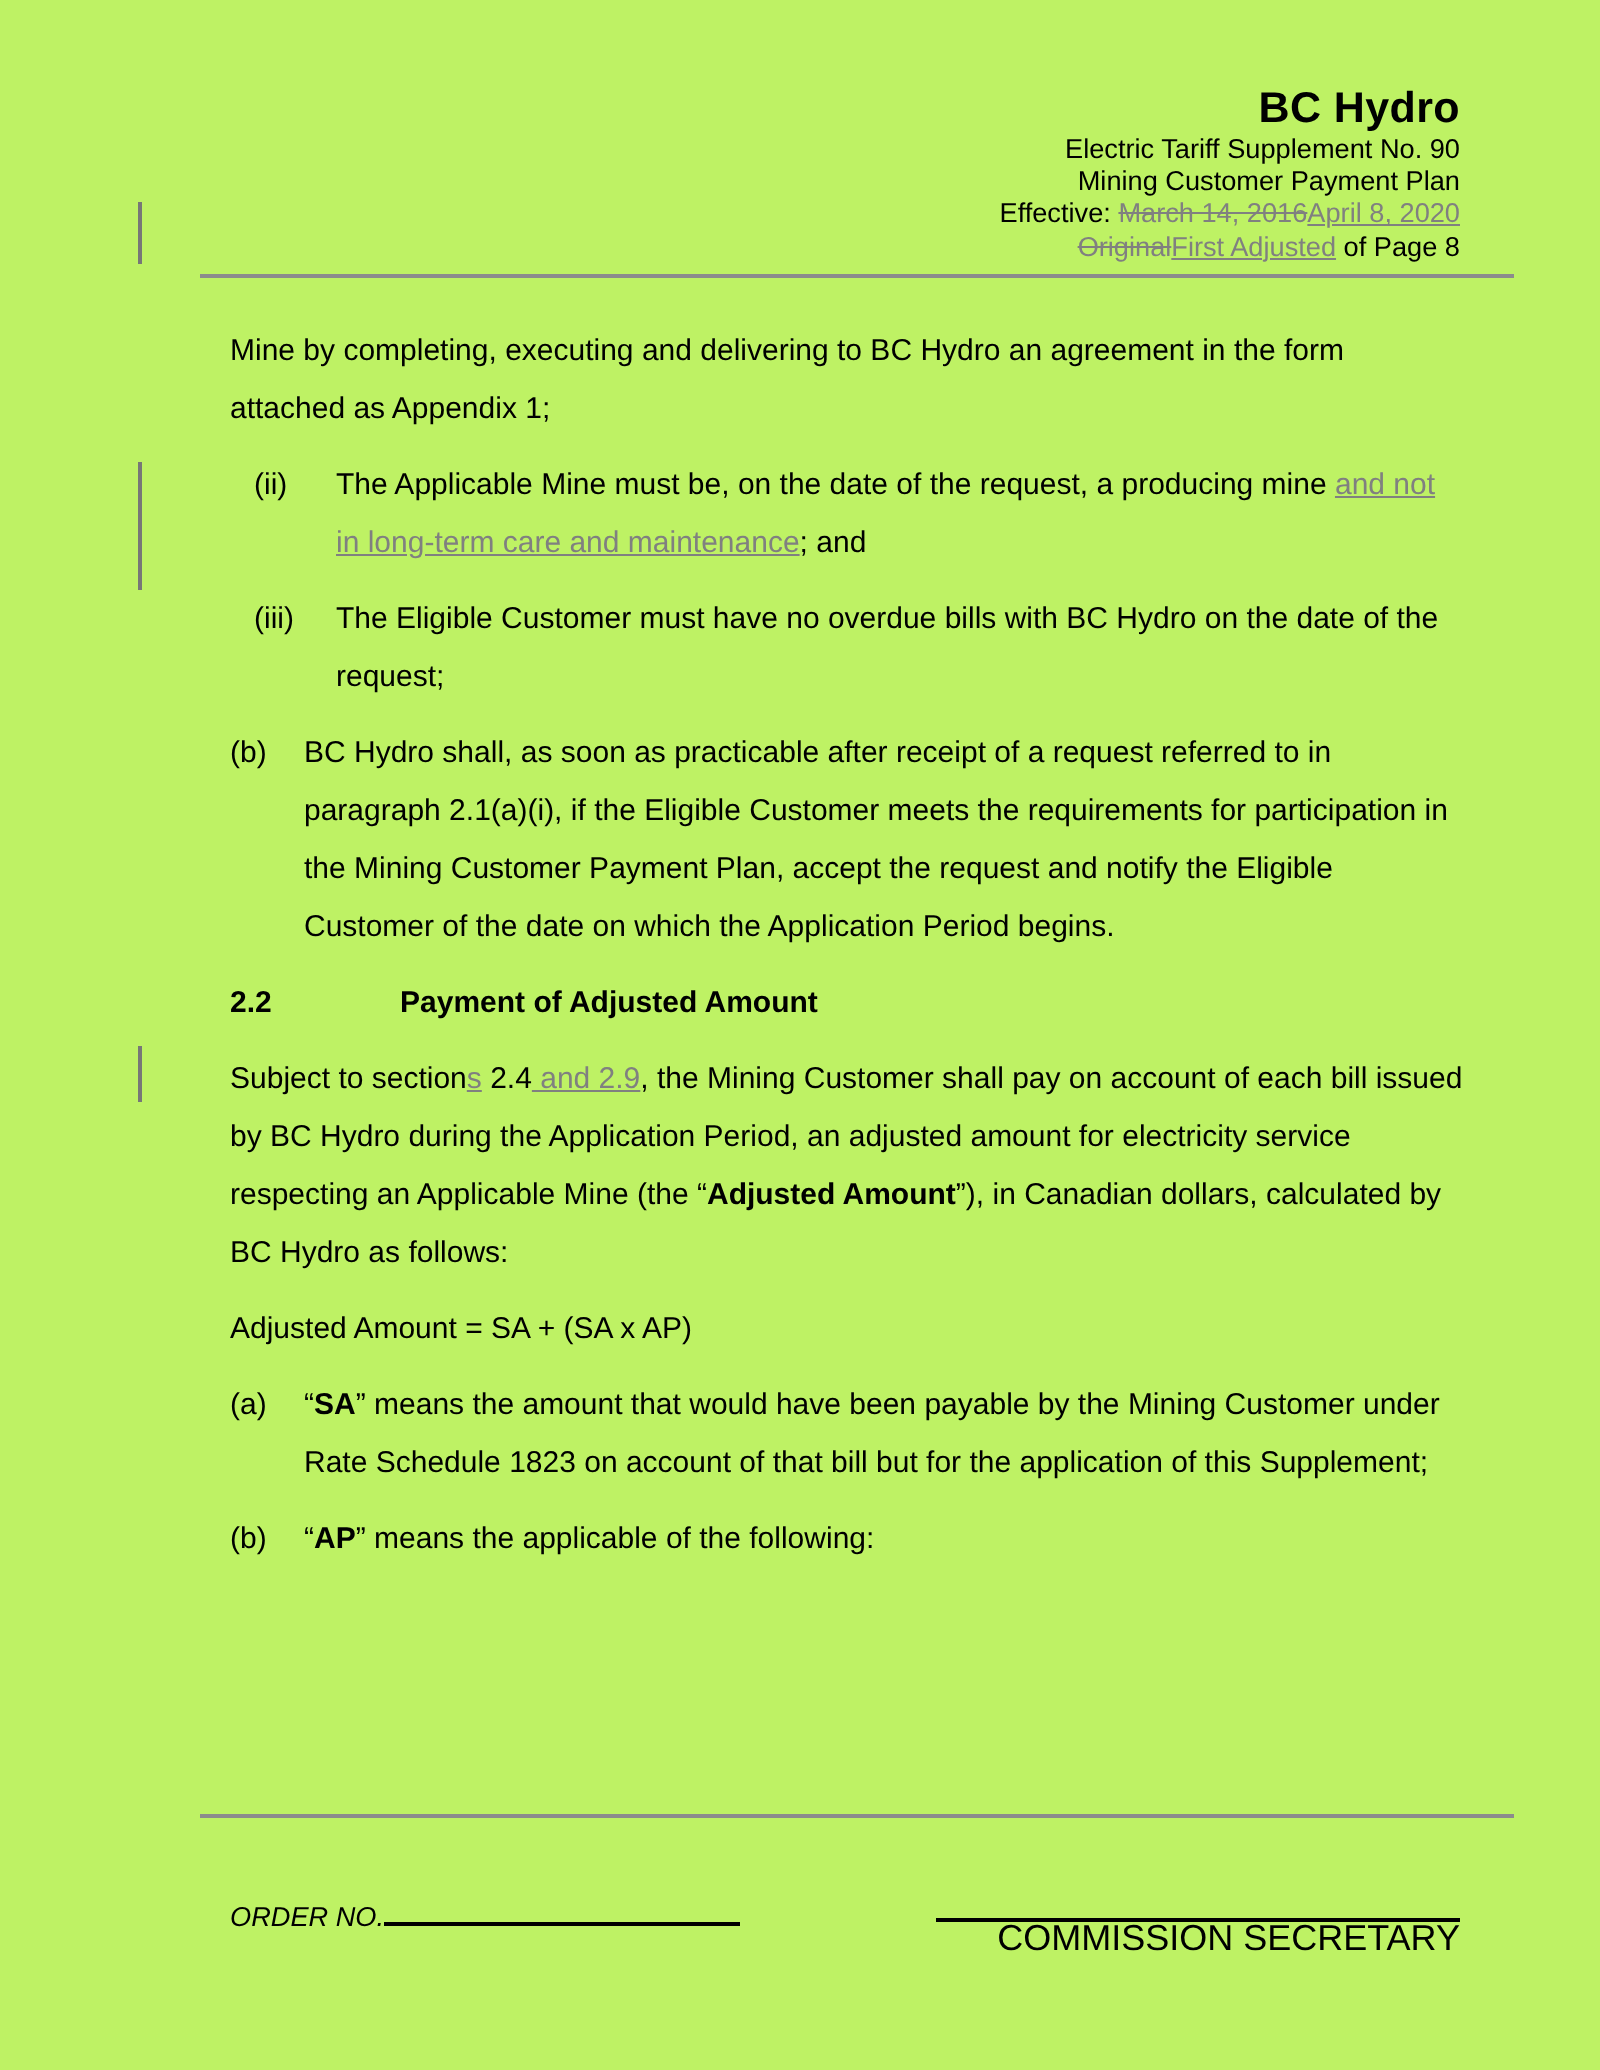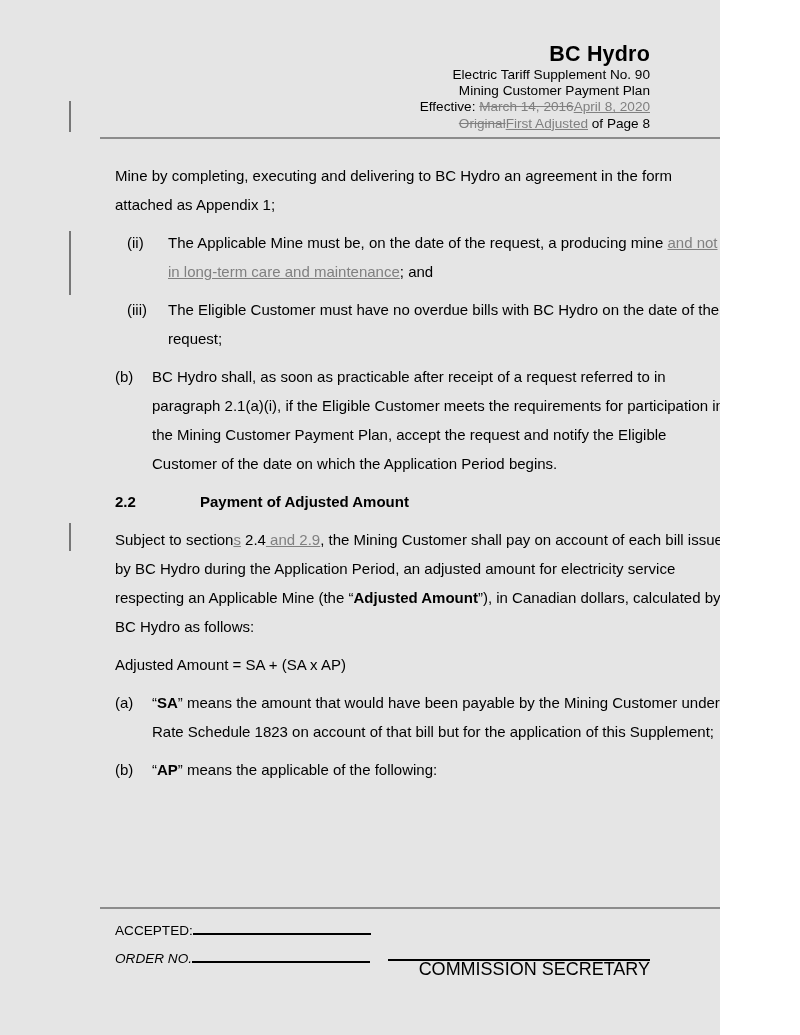--- a/index.html
+++ b/index.html
@@ -5,22 +5,22 @@
   :root{
     --ink:#000000;
     --revision:#808080;
     --rule:#8c8c8c;
   }
   *{margin:0;padding:0;box-sizing:border-box;}
   html,body{background:#ffffff;}
   body{font-family:"Liberation Sans","DejaVu Sans",sans-serif;color:var(--ink);}
   .page{
     position:relative;
-    width:720px;height:1035px;
-    background:#e5e5e5;
+    width:800px;height:1035px;
+    background:#bef264;
     overflow:hidden;
   }
 
   
   .changebar{
     position:absolute;left:69px;width:2px;background:#777777;
   }
   .bar-header{top:101px;height:31px;}
   .bar-item-ii{top:231px;height:64px;}
   .bar-subject{top:523px;height:28px;}
@@ -126,23 +126,20 @@
 
     <div class="li l1">
       <span class="lbl">(b)</span>
       <span class="txt"><span>“</span><span class="b">AP</span><span>”</span><span> means the applicable of the following:</span></span>
     </div>
 
   </main>
 
   <div class="hrule rule-bottom"></div>
 
-  <div class="f-row row-accepted">
-    <span>ACCEPTED:</span><span class="sig-line"></span>
-  </div>
 
   <div class="f-row row-order">
     <span>ORDER NO.</span><span class="sig-line"></span>
   </div>
 
   <div class="cs-block">
     <div class="cs-line"></div>
     <div class="cs-label">COMMISSION SECRETARY</div>
   </div>
 

